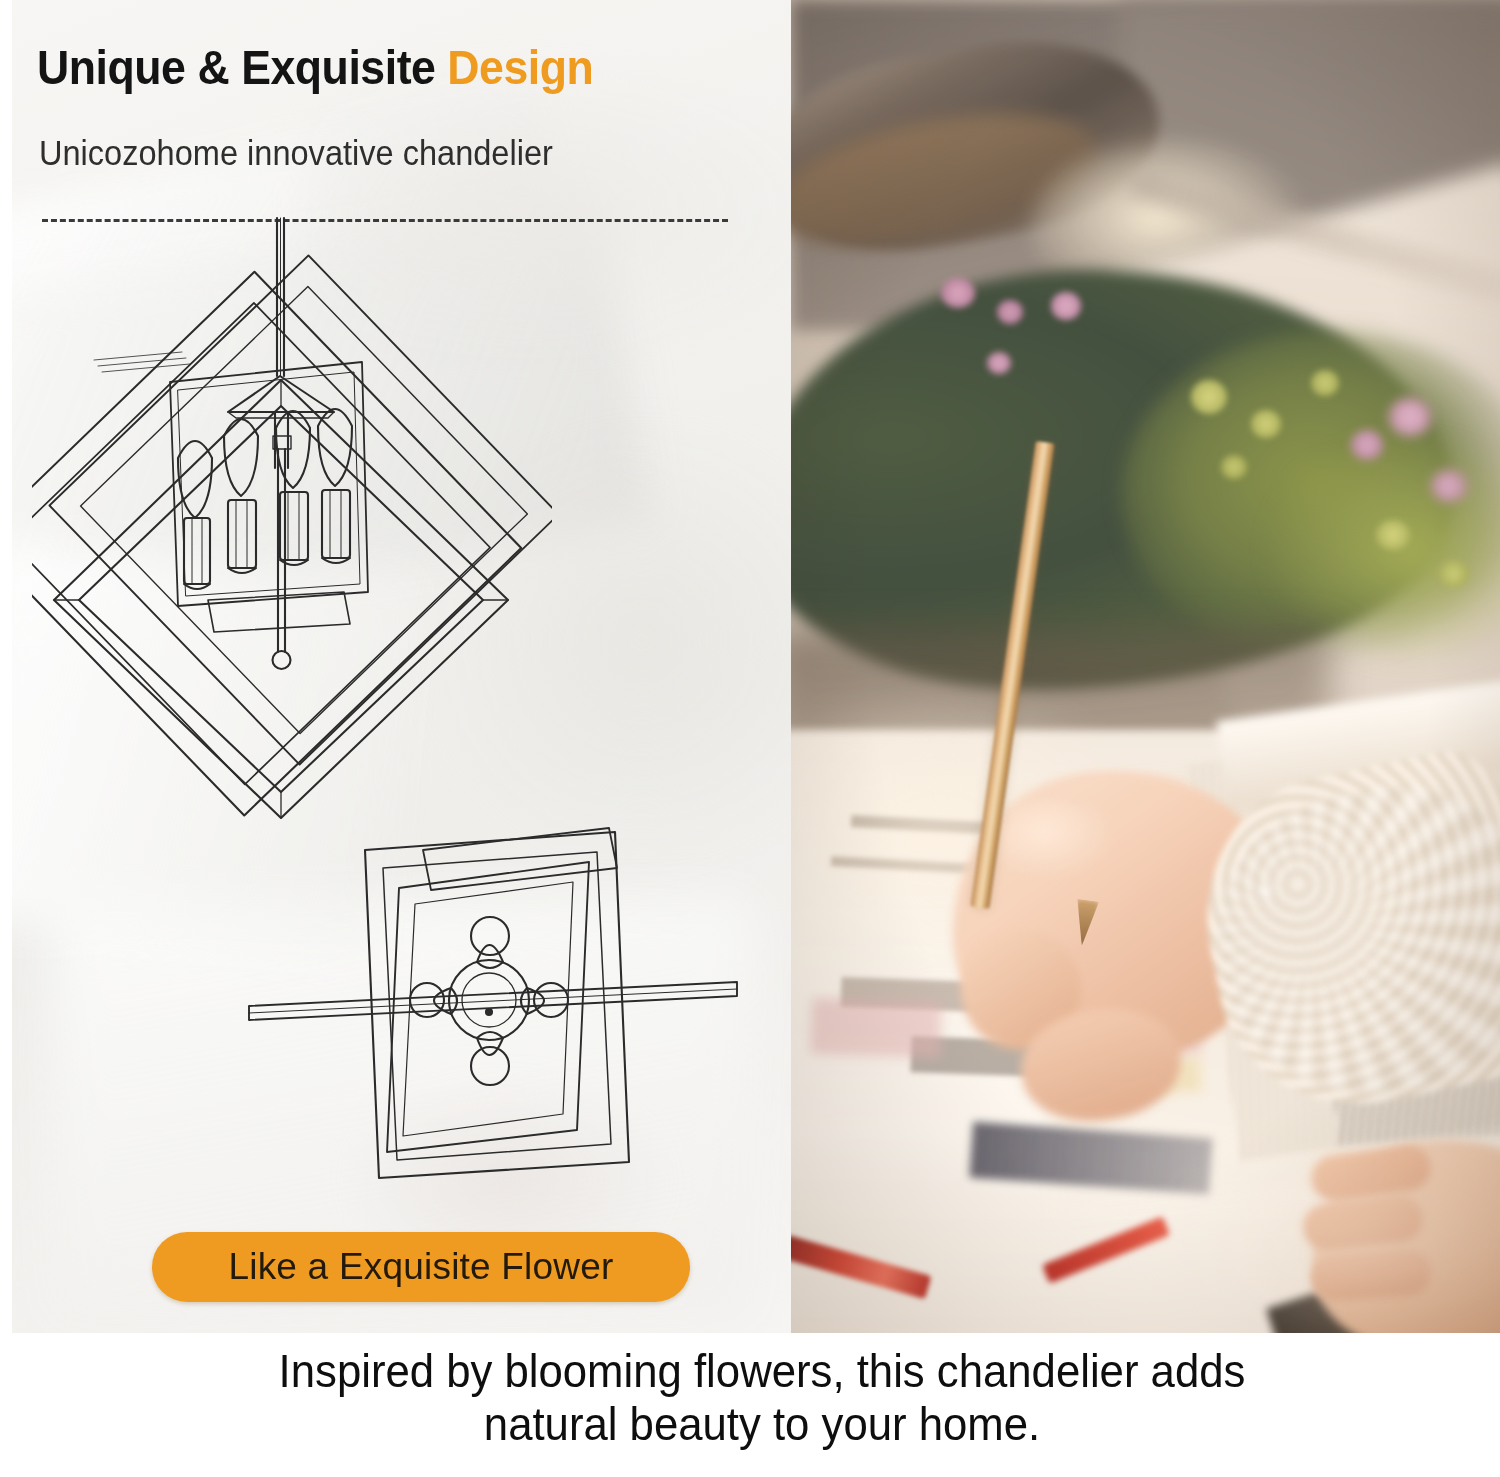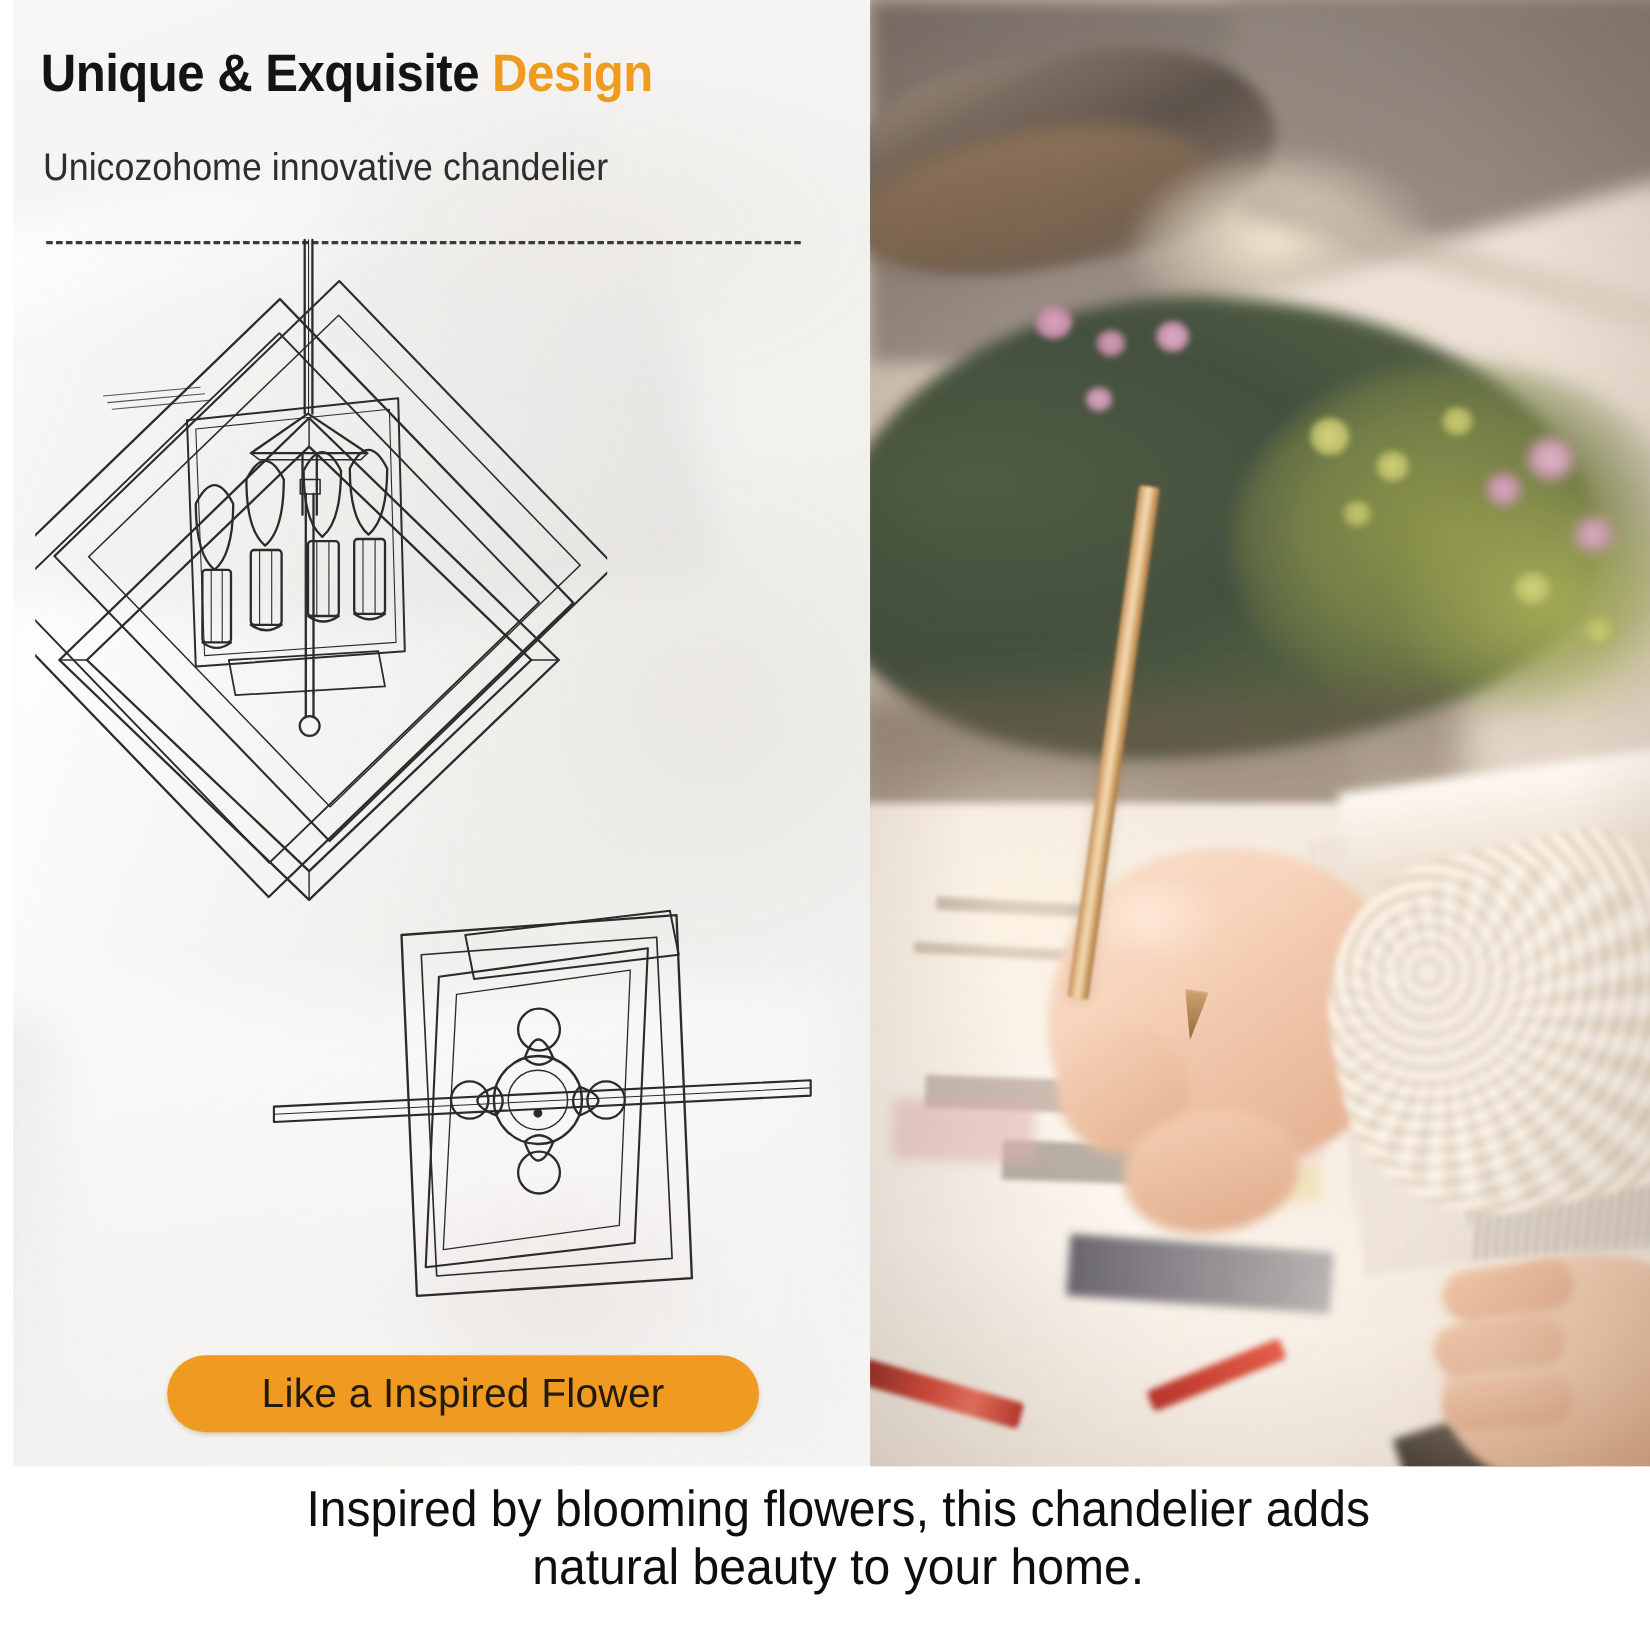--- a/index.html
+++ b/index.html
@@ -359,21 +359,21 @@
         <circle cx="253" cy="256" r="19"></circle>
         <path d="M214 178 q-34 12 0 26 q12 -13 0 -26 Z"></path>
         <circle cx="190" cy="190" r="17"></circle>
         <path d="M290 178 q34 12 0 26 q-12 -13 0 -26 Z"></path>
         <circle cx="314" cy="190" r="17"></circle>
         <circle cx="252" cy="202" r="3" fill="#2b2b2b"></circle>
       </g>
     </svg>
 
     <div class="badge">
-      <span class="badge-label">Like a Inspired Flower</span>
+      <span class="badge-label">Like a Exquisite Flower</span>
     </div>
   </div>
 
   <div class="photo">
     <div class="ph wall"></div>
     <div class="ph wall2"></div>
     <div class="ph roll"></div>
     <div class="ph roll-b"></div>
     <div class="ph hl1"></div>
     <div class="ph table-white"></div>

